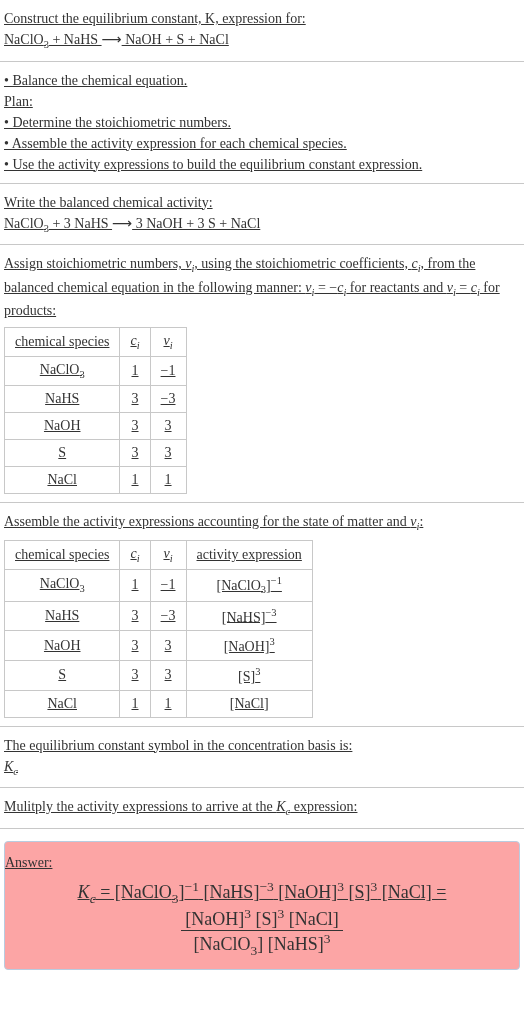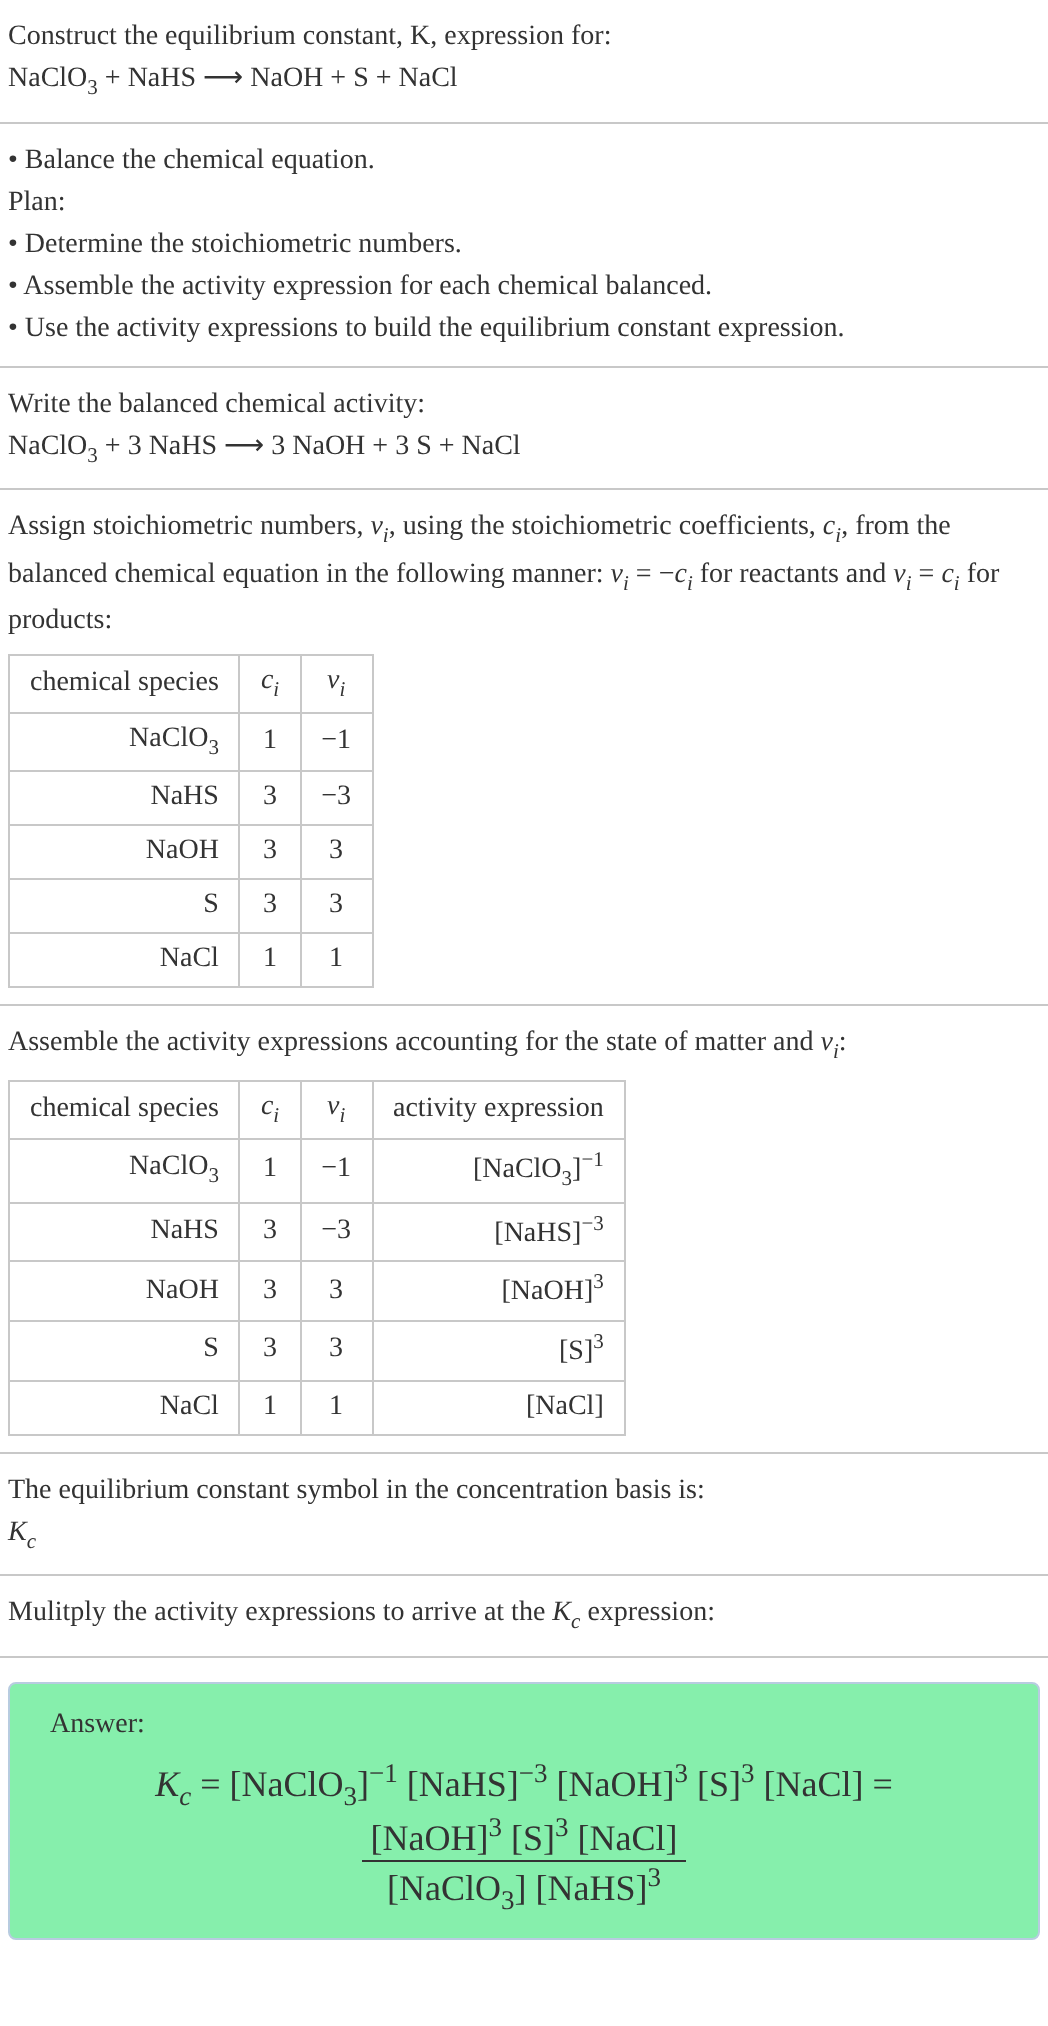--- a/index.html
+++ b/index.html
@@ -1,27 +1,27 @@
 <!DOCTYPE html>
 <html><head>
   <meta charset="utf-8">
   <style>
     * { box-sizing: border-box; margin: 0; padding: 0; }
     body { font-family: Georgia, 'Times New Roman', serif; font-size: 14px; color: #333; background: #fff; width: 524px; }
-    .section { padding: 8px 4px; border-bottom: 1px solid #c8c8c8; }
+    .section { padding: 8px 4px; border-bottom: 1px solid #c8c8c8; text-decoration: underline; }
     .no-border { border-bottom: none; }
     p { line-height: 1.5; }
     .sub { font-size: 0.75em; vertical-align: sub; }
     .sup { font-size: 0.75em; vertical-align: super; }
     .italic { font-style: italic; }
     table { border-collapse: collapse; margin-top: 6px; }
-    td, th { border: 1px solid #c8c8c8; padding: 5px 10px; text-align: right; font-weight: normal; }
+    td, th { border: 1px solid #c8c8c8; padding: 5px 10px; text-align: center; font-weight: normal; }
     th { background: #fff; }
     td.center, th.center { text-align: center; }
-    .answer-box { background: #86efac; border: 1px solid #b8cce0; border-radius: 4px; padding: 10px 20px; margin-top: 4px; }
+    .answer-box { background: #fca5a5; border: 1px solid #b8cce0; border-radius: 4px; padding: 10px 0; margin-top: 4px; }
     .answer-label { margin-bottom: 6px; }
     .formula { text-align: center; font-size: 18px; }
     .frac { display: inline-block; vertical-align: middle; text-align: center; }
     .frac .num { display: block; border-bottom: 1px solid #333; padding: 0 4px; }
     .frac .den { display: block; padding: 0 4px; }
     .arrow { display: inline-block; }
   </style>
 </head>
 <body>
 
@@ -29,21 +29,21 @@
   <p><span>Construct the equilibrium constant, K, expression for:</span></p>
   <p>
     <span>NaClO</span><span class="sub">3</span><span> + NaHS </span><span class="arrow">⟶</span><span> NaOH + S + NaCl</span>
   </p>
 </div>
 
 <div class="section">
   <p>• Balance the chemical equation.</p>
   <p>Plan:</p>
   <p>• Determine the stoichiometric numbers.</p>
-  <p>• Assemble the activity expression for each chemical balanced.</p>
+  <p>• Assemble the activity expression for each chemical species.</p>
   <p>• Use the activity expressions to build the equilibrium constant expression.</p>
 </div>
 
 <div class="section">
   <p>Write the balanced chemical activity:</p>
   <p>
     <span>NaClO</span><span class="sub">3</span><span> + 3 NaHS </span><span class="arrow">⟶</span><span> 3 NaOH + 3 S + NaCl</span>
   </p>
 </div>
 

